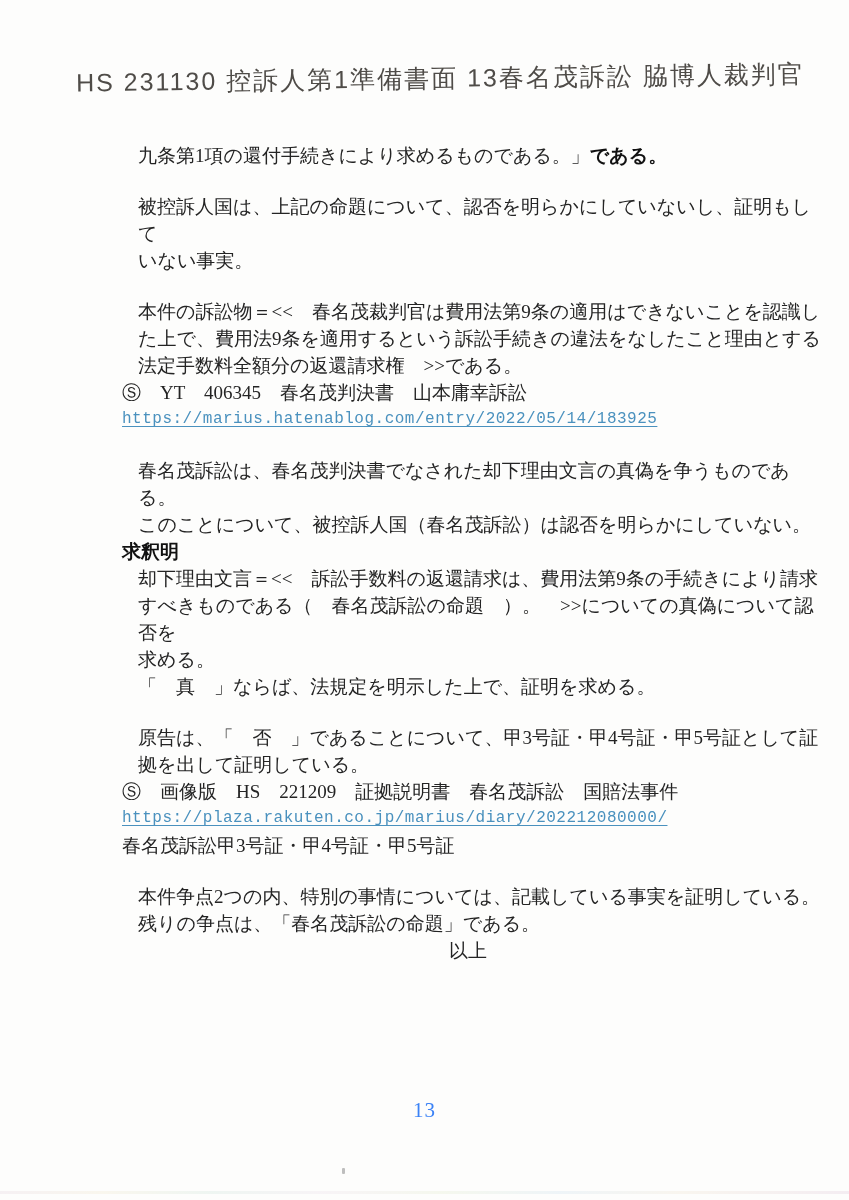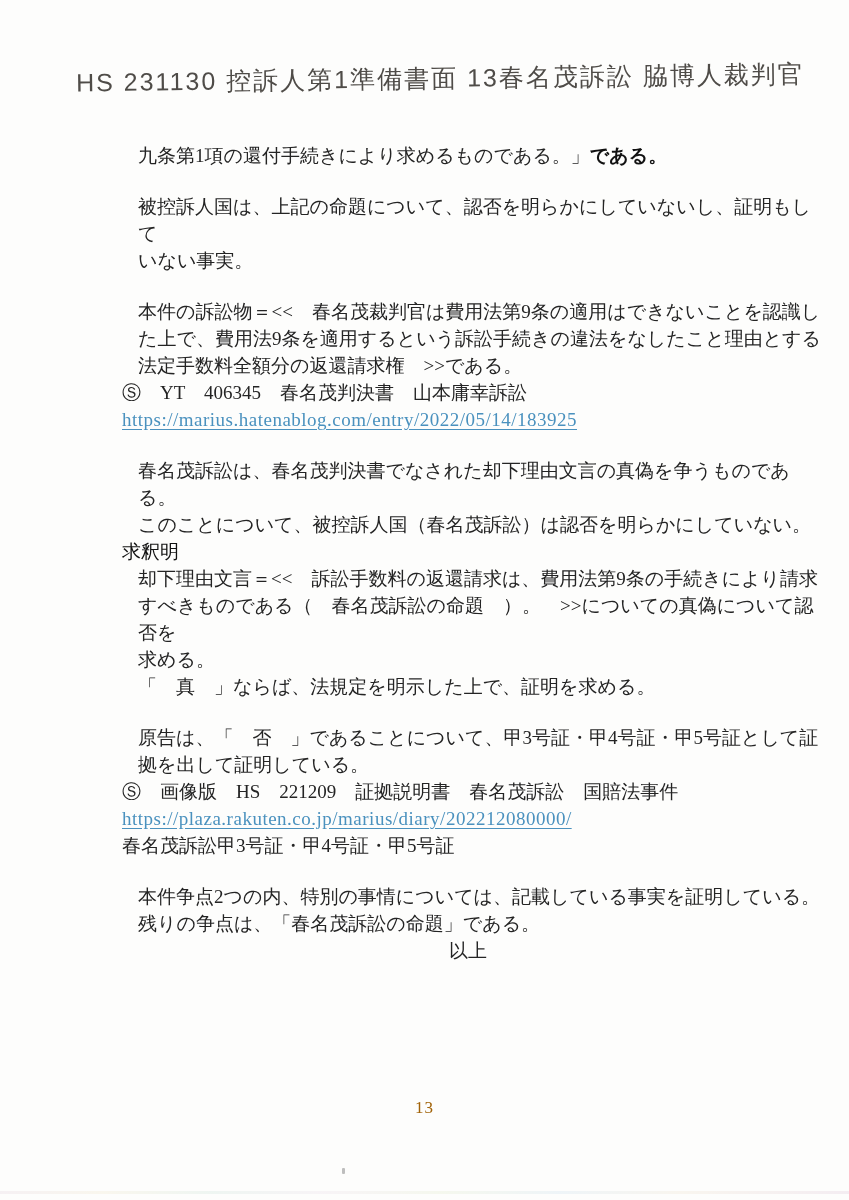--- a/index.html
+++ b/index.html
@@ -20,38 +20,38 @@
   .body{
     position:absolute;left:122px;top:142px;width:700px;
     font-size:19px;line-height:27px;
   }
   .para{
     margin:0 0 0 16px;
     white-space:pre-line;
   }
   .gap{margin-top:24px;}
   .bold{font-weight:700;color:#111;}
-  .heading{font-weight:400;color:#111;margin:0;}
+  .heading{font-weight:700;color:#111;margin:0;}
   .srcline{margin:0;white-space:pre-line;}
   .link{
     display:block;
-    font-family:Liberation Serif, serif;
-    font-size:19px;line-height:27px;
+    font-family:Liberation Mono, monospace;
+    font-size:16px;line-height:27px;
     color:#4a91be;text-decoration:underline;
     text-underline-offset:3px;
     cursor:pointer;white-space:nowrap;
     letter-spacing:0.5px;
   }
   .closing{
     text-align:center;margin:0;padding-right:8px;
     white-space:pre-line;
   }
   .page-number{
     position:absolute;left:0;top:1098px;width:849px;
-    text-align:center;font-size:17px;color:#a16207;
+    text-align:center;font-size:21px;color:#3b82f6;
     letter-spacing:1px;
   }
   .scan-line{
     position:absolute;left:0;top:1191px;width:849px;height:3px;
     background:linear-gradient(90deg,
       #efe6ec 0%,#f6f1e2 12%,#e2efe9 25%,#f3ecf2 38%,
       #eef3e2 52%,#e2edf4 66%,#f5efe4 80%,#ecdfe9 100%);
     opacity:.55;
   }
   .speck{

